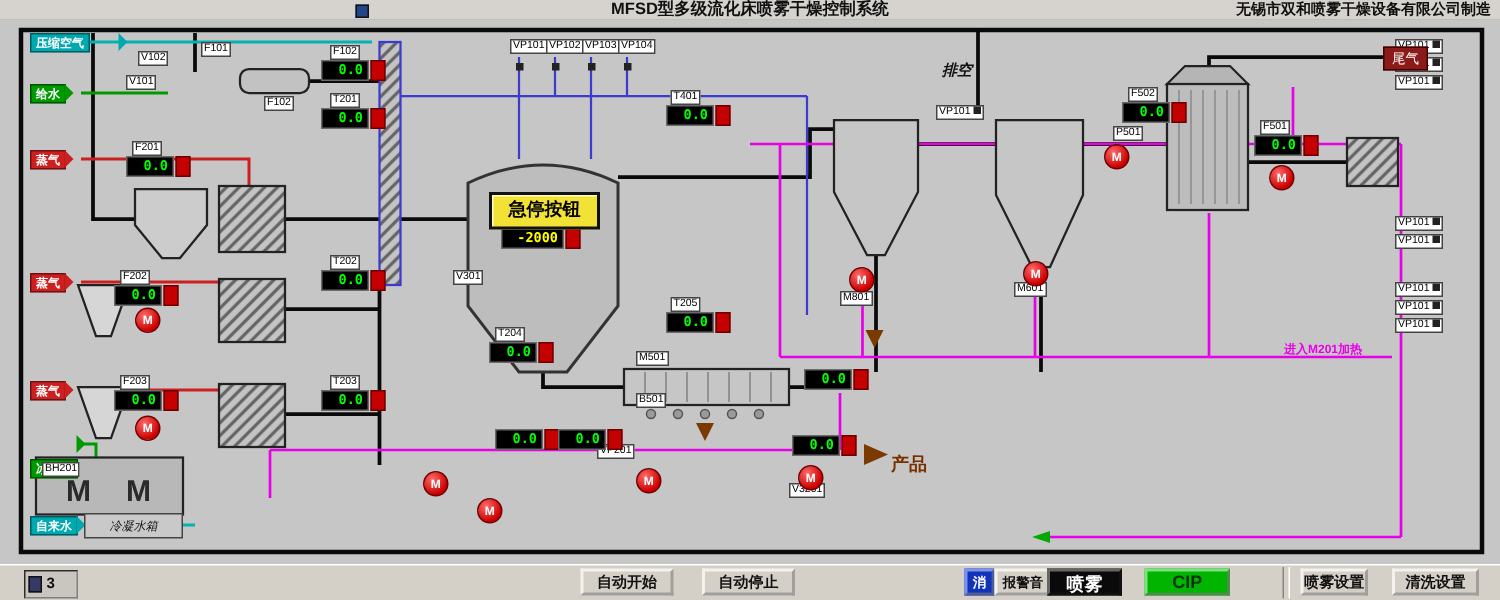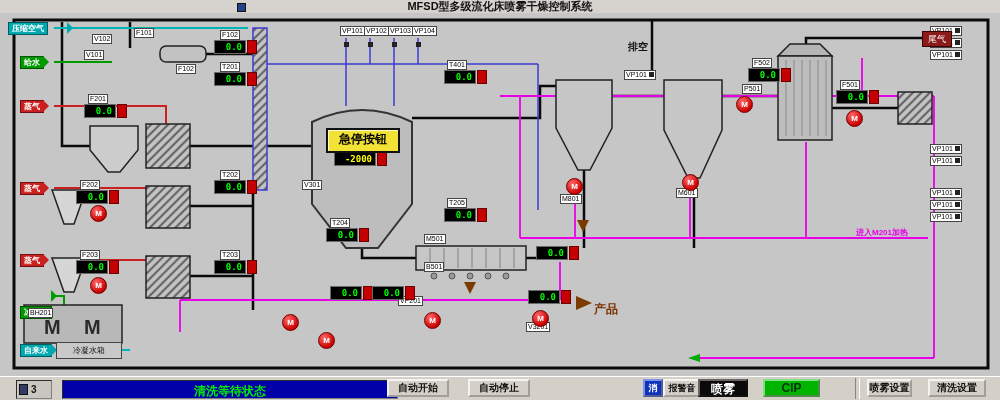--- a/index.html
+++ b/index.html
@@ -36,27 +36,27 @@
   #watermark{position:absolute;left:62px;top:76px;z-index:6;white-space:nowrap;pointer-events:none;
              font-weight:bold;letter-spacing:1px;}
   #watermark .wm-brand{font-size:31px;color:#ff1010;
       text-shadow:2px 0 #fff,-2px 0 #fff,0 2px #fff,0 -2px #fff,3px 3px 0 #3a5bdc;}
   #watermark .wm-slogan{font-size:29px;color:#ee1111;
       text-shadow:2px 0 #fff,-2px 0 #fff,0 2px #fff,0 -2px #fff,2px 2px #fff,-2px -2px #fff,4px 4px 0 #3a5bdc;}
   
   .estop{position:absolute;left:326px;top:128px;width:70px;height:21px;background:#f2e235;
          border:2px solid #111;box-shadow:inset 1px 1px 0 #fffbcc;color:#000;
          font-size:12px;font-weight:bold;text-align:center;line-height:19px;z-index:4;cursor:pointer;}
-  .biglabel{position:absolute;font-weight:bold;color:#111;z-index:4;white-space:nowrap;}
+  .biglabel{position:absolute;font-weight:bold;color:#111;z-index:4;white-space:nowrap;font-style:italic;}
   .tailgas{position:absolute;left:922px;top:31px;width:28px;height:14px;background:#8b1a1a;
            border:1px solid #3d0000;color:#fff;font-size:9px;font-weight:normal;text-align:center;
            line-height:14px;z-index:4;}
   .product{position:absolute;left:594px;top:301px;color:#7a2f00;font-size:12px;font-weight:bold;z-index:4;}
   .condbox{position:absolute;left:56px;top:342px;width:64px;height:15px;background:#c9c9c9;
-           border:1px solid #444;font-size:8px;color:#111;text-align:center;line-height:15px;z-index:4;}
+           border:1px solid #444;font-size:8px;color:#111;text-align:center;line-height:15px;z-index:4;font-style:italic;}
   .cipnote{position:absolute;left:856px;top:227px;color:#e800e8;font-size:8px;font-weight:bold;z-index:4;}
   
   .bottombar{position:absolute;left:0;top:376px;width:1000px;height:24px;background:#d4d0c8;
              border-top:1px solid #fff;z-index:8;}
   .btn{position:absolute;top:2px;height:18px;background:#d4d0c8;border:2px outset #f4f2ee;
        font-size:10px;font-weight:bold;color:#111;padding:0;cursor:pointer;
        font-family:"Liberation Sans","DejaVu Sans",sans-serif;}
   .btn.spray{background:#0a0a0a;color:#fff;font-size:12px;border:2px outset #666;}
   .btn.cip{background:#00b400;color:#05350a;font-size:12px;border:2px outset #7ee07e;}
   .statusbar{position:absolute;left:62px;top:3px;width:334px;height:17px;background:#0000a8;
@@ -75,20 +75,21 @@
           border-left:1px solid #8a867f;border-right:1px solid #fff;}
 </style>
 </head>
 <body>
 
 <div id="screen">
 
   <div class="hdr">
     <div class="hdr-sq" style="left:237px"></div>
     <div class="hdr-title">MFSD型多级流化床喷雾干燥控制系统</div>
+    <div class="hdr-mfr">无锡市双和喷雾干燥设备有限公司制造</div>
   </div>
 
   <div id="diagram-bg"></div>
 
   <svg id="pipes" viewBox="0 0 1000 400" width="1000" height="400">
     <defs>
       <pattern id="hatch" width="6" height="6" patternUnits="userSpaceOnUse" patternTransform="rotate(45)">
         <rect width="6" height="6" fill="#c4c4c4"></rect>
         <line x1="3" y1="0" x2="3" y2="6" stroke="#666" stroke-width="2.2"></line>
       </pattern>
@@ -214,21 +215,21 @@
 
     <g fill="#7a3a00">
       <polygon points="577,220 589,220 583,232"></polygon>
       <polygon points="464,282 476,282 470,294"></polygon>
       <polygon points="576,296 576,310 592,303"></polygon>
     </g>
     <polygon points="700,354 700,362 688,358" fill="#00aa00"></polygon>
   </svg>
 
   <div id="overlay">
-      <div class="feed" style="left: 8px; top: 22px; gap: 20px;">
+      <div class="feed" style="left: 20px; top: 22px; gap: 20px;">
         <span class="feed-box" style="background: rgb(0, 168, 176);">压缩空气</span>
         <span class="feed-tri" style="border-left-color: rgb(0, 168, 176);"></span>
       </div>
       <div class="feed" style="left: 20px; top: 56px;">
         <span class="feed-box" style="background: rgb(0, 153, 0);">给水</span>
         <span class="feed-tri" style="border-left-color: rgb(0, 153, 0);"></span>
       </div>
       <div class="feed" style="left: 20px; top: 100px;">
         <span class="feed-box" style="background: rgb(204, 32, 32);">蒸气</span>
         <span class="feed-tri" style="border-left-color: rgb(204, 32, 32);"></span>
@@ -373,23 +374,20 @@
   <div class="product">产品</div>
   <div class="condbox">冷凝水箱</div>
   <div class="cipnote">进入M201加热</div>
 
 
   <div class="bottombar">
     <div class="counterbox">
       <span class="mini"></span>
       <span>3</span>
     </div>
-    <div class="statusbar">
-      <span>清洗等待状态</span>
-    </div>
     <button class="btn" style="left:387px;width:62px">自动开始</button>
     <button class="btn" style="left:468px;width:62px">自动停止</button>
     <div class="alarmgrp">
       <span class="alarmicon">消</span>
       <span class="alarmlabel">报警音</span>
     </div>
     <button class="btn spray" style="left:698px;width:50px">喷雾</button>
     <button class="btn cip" style="left:763px;width:57px">CIP</button>
     <div class="groove"></div>
     <button class="btn" style="left:867px;width:45px">喷雾设置</button>

